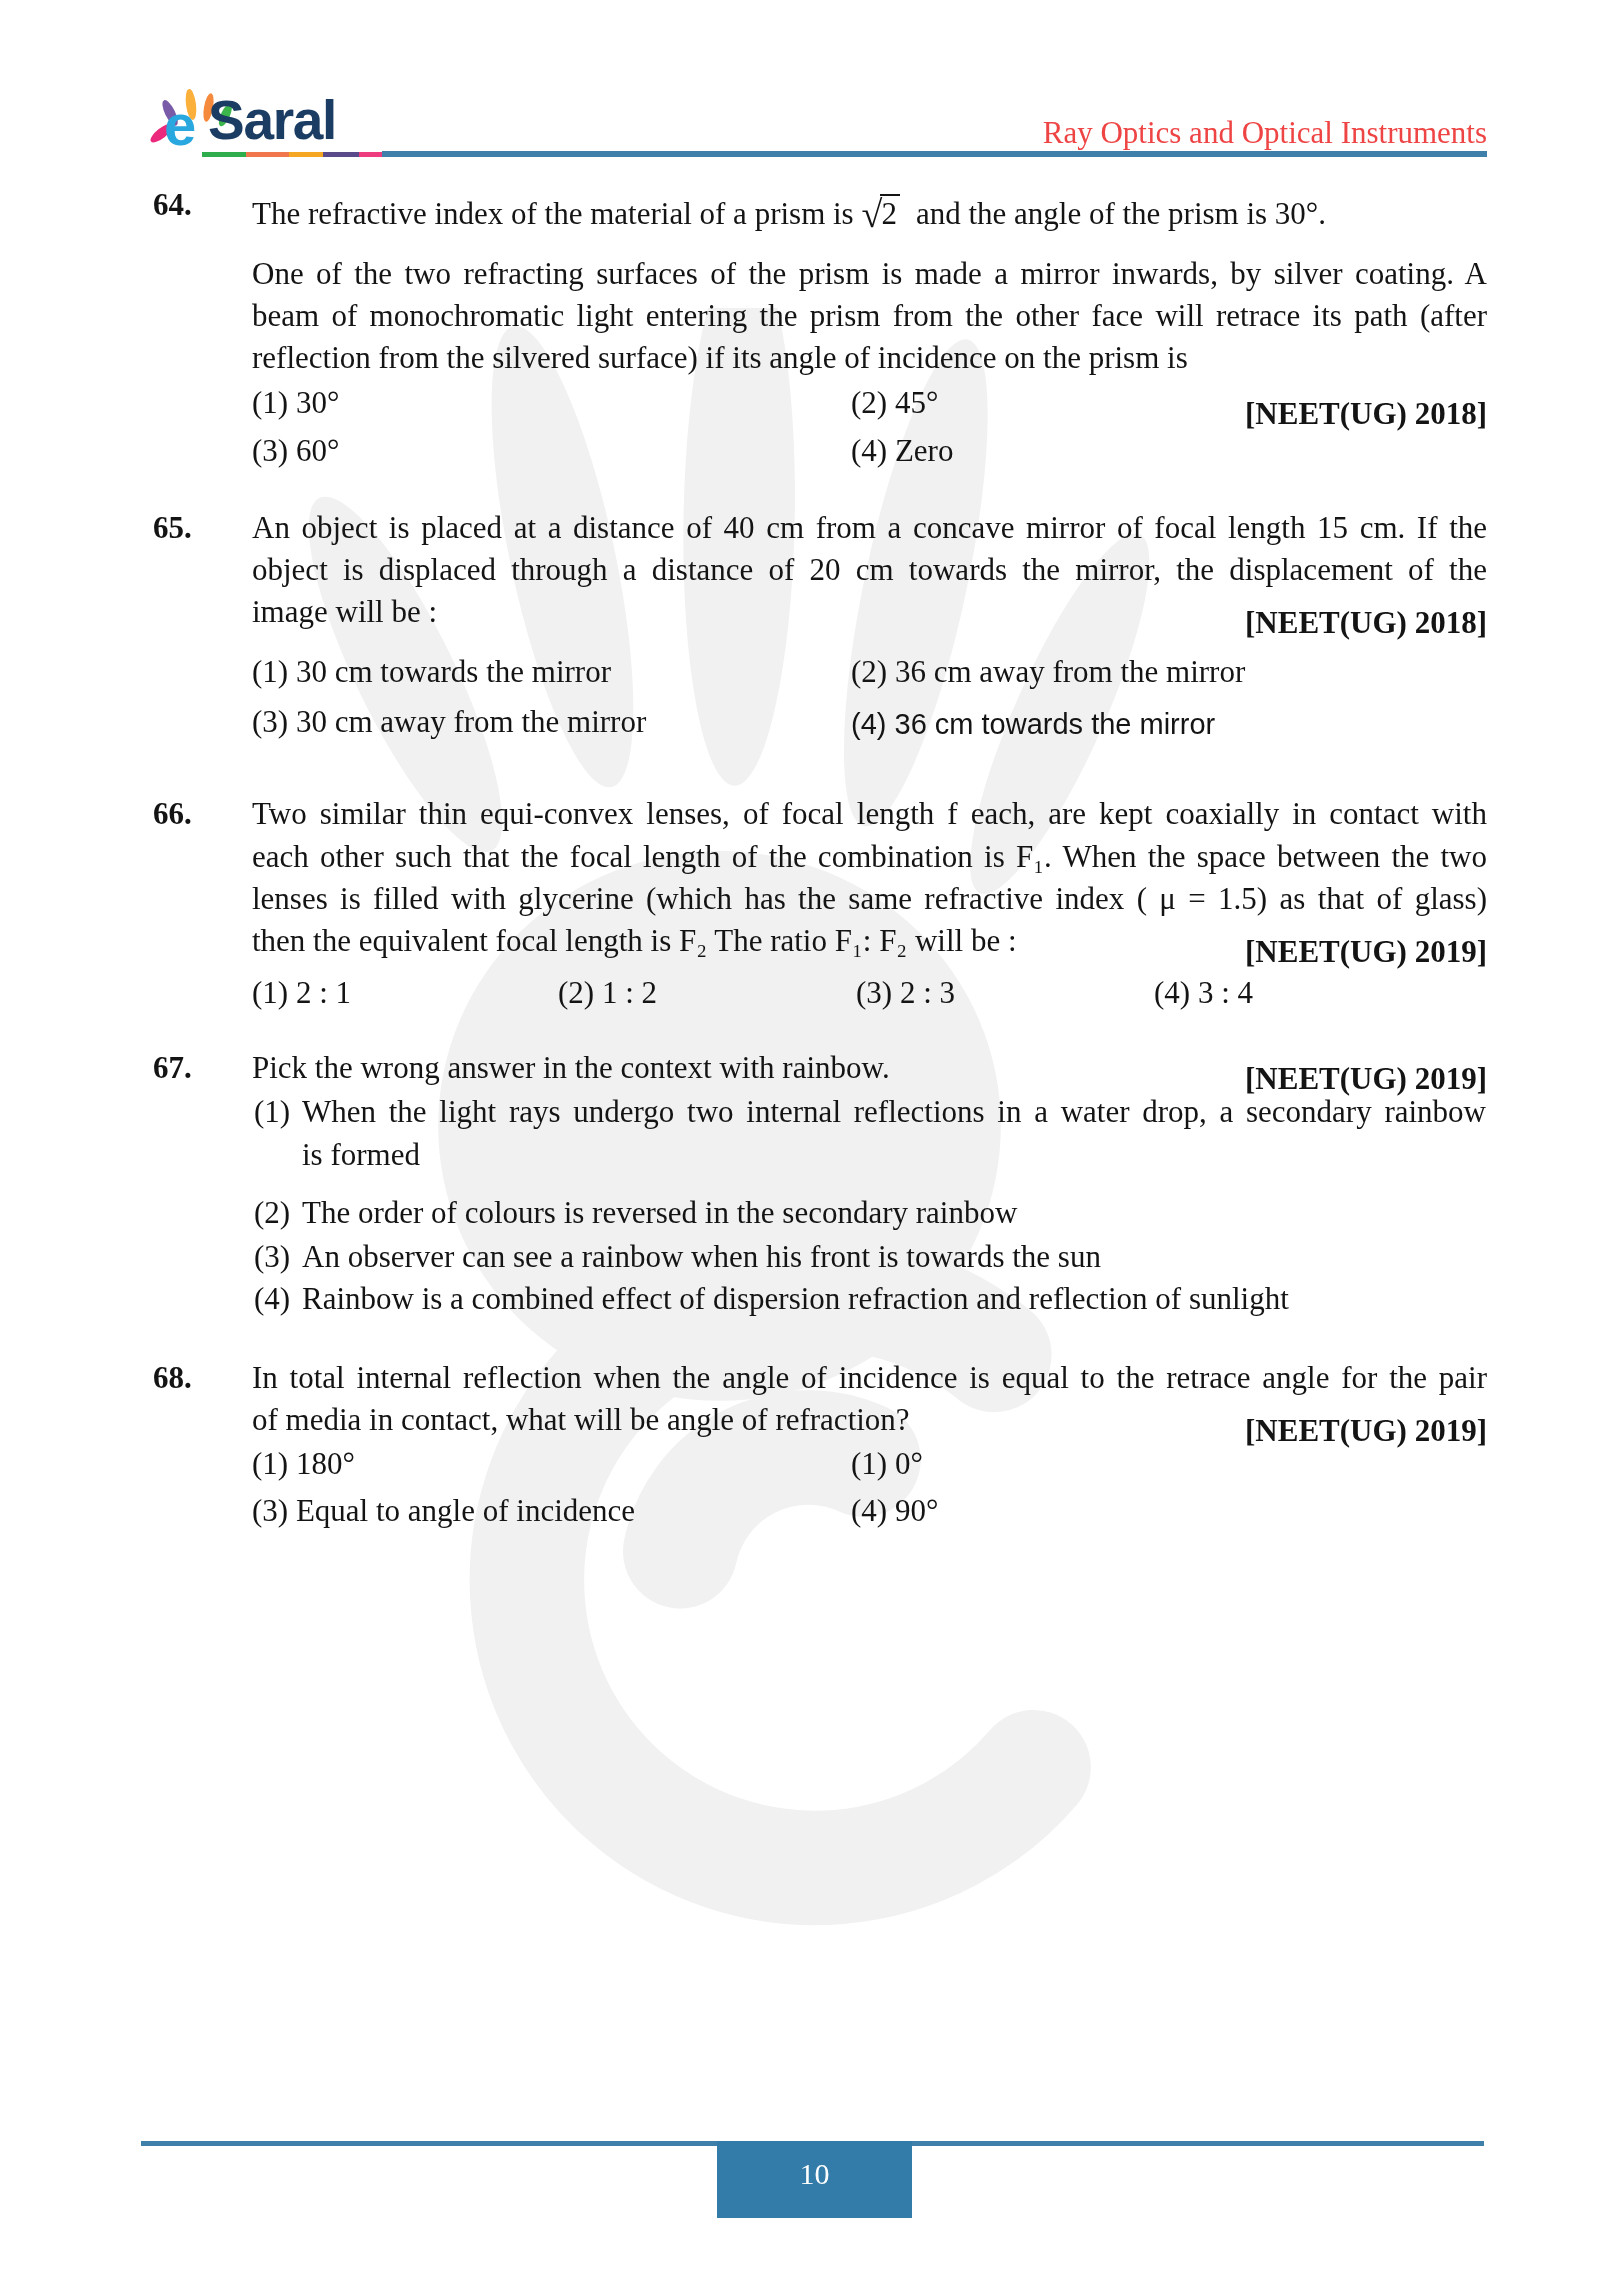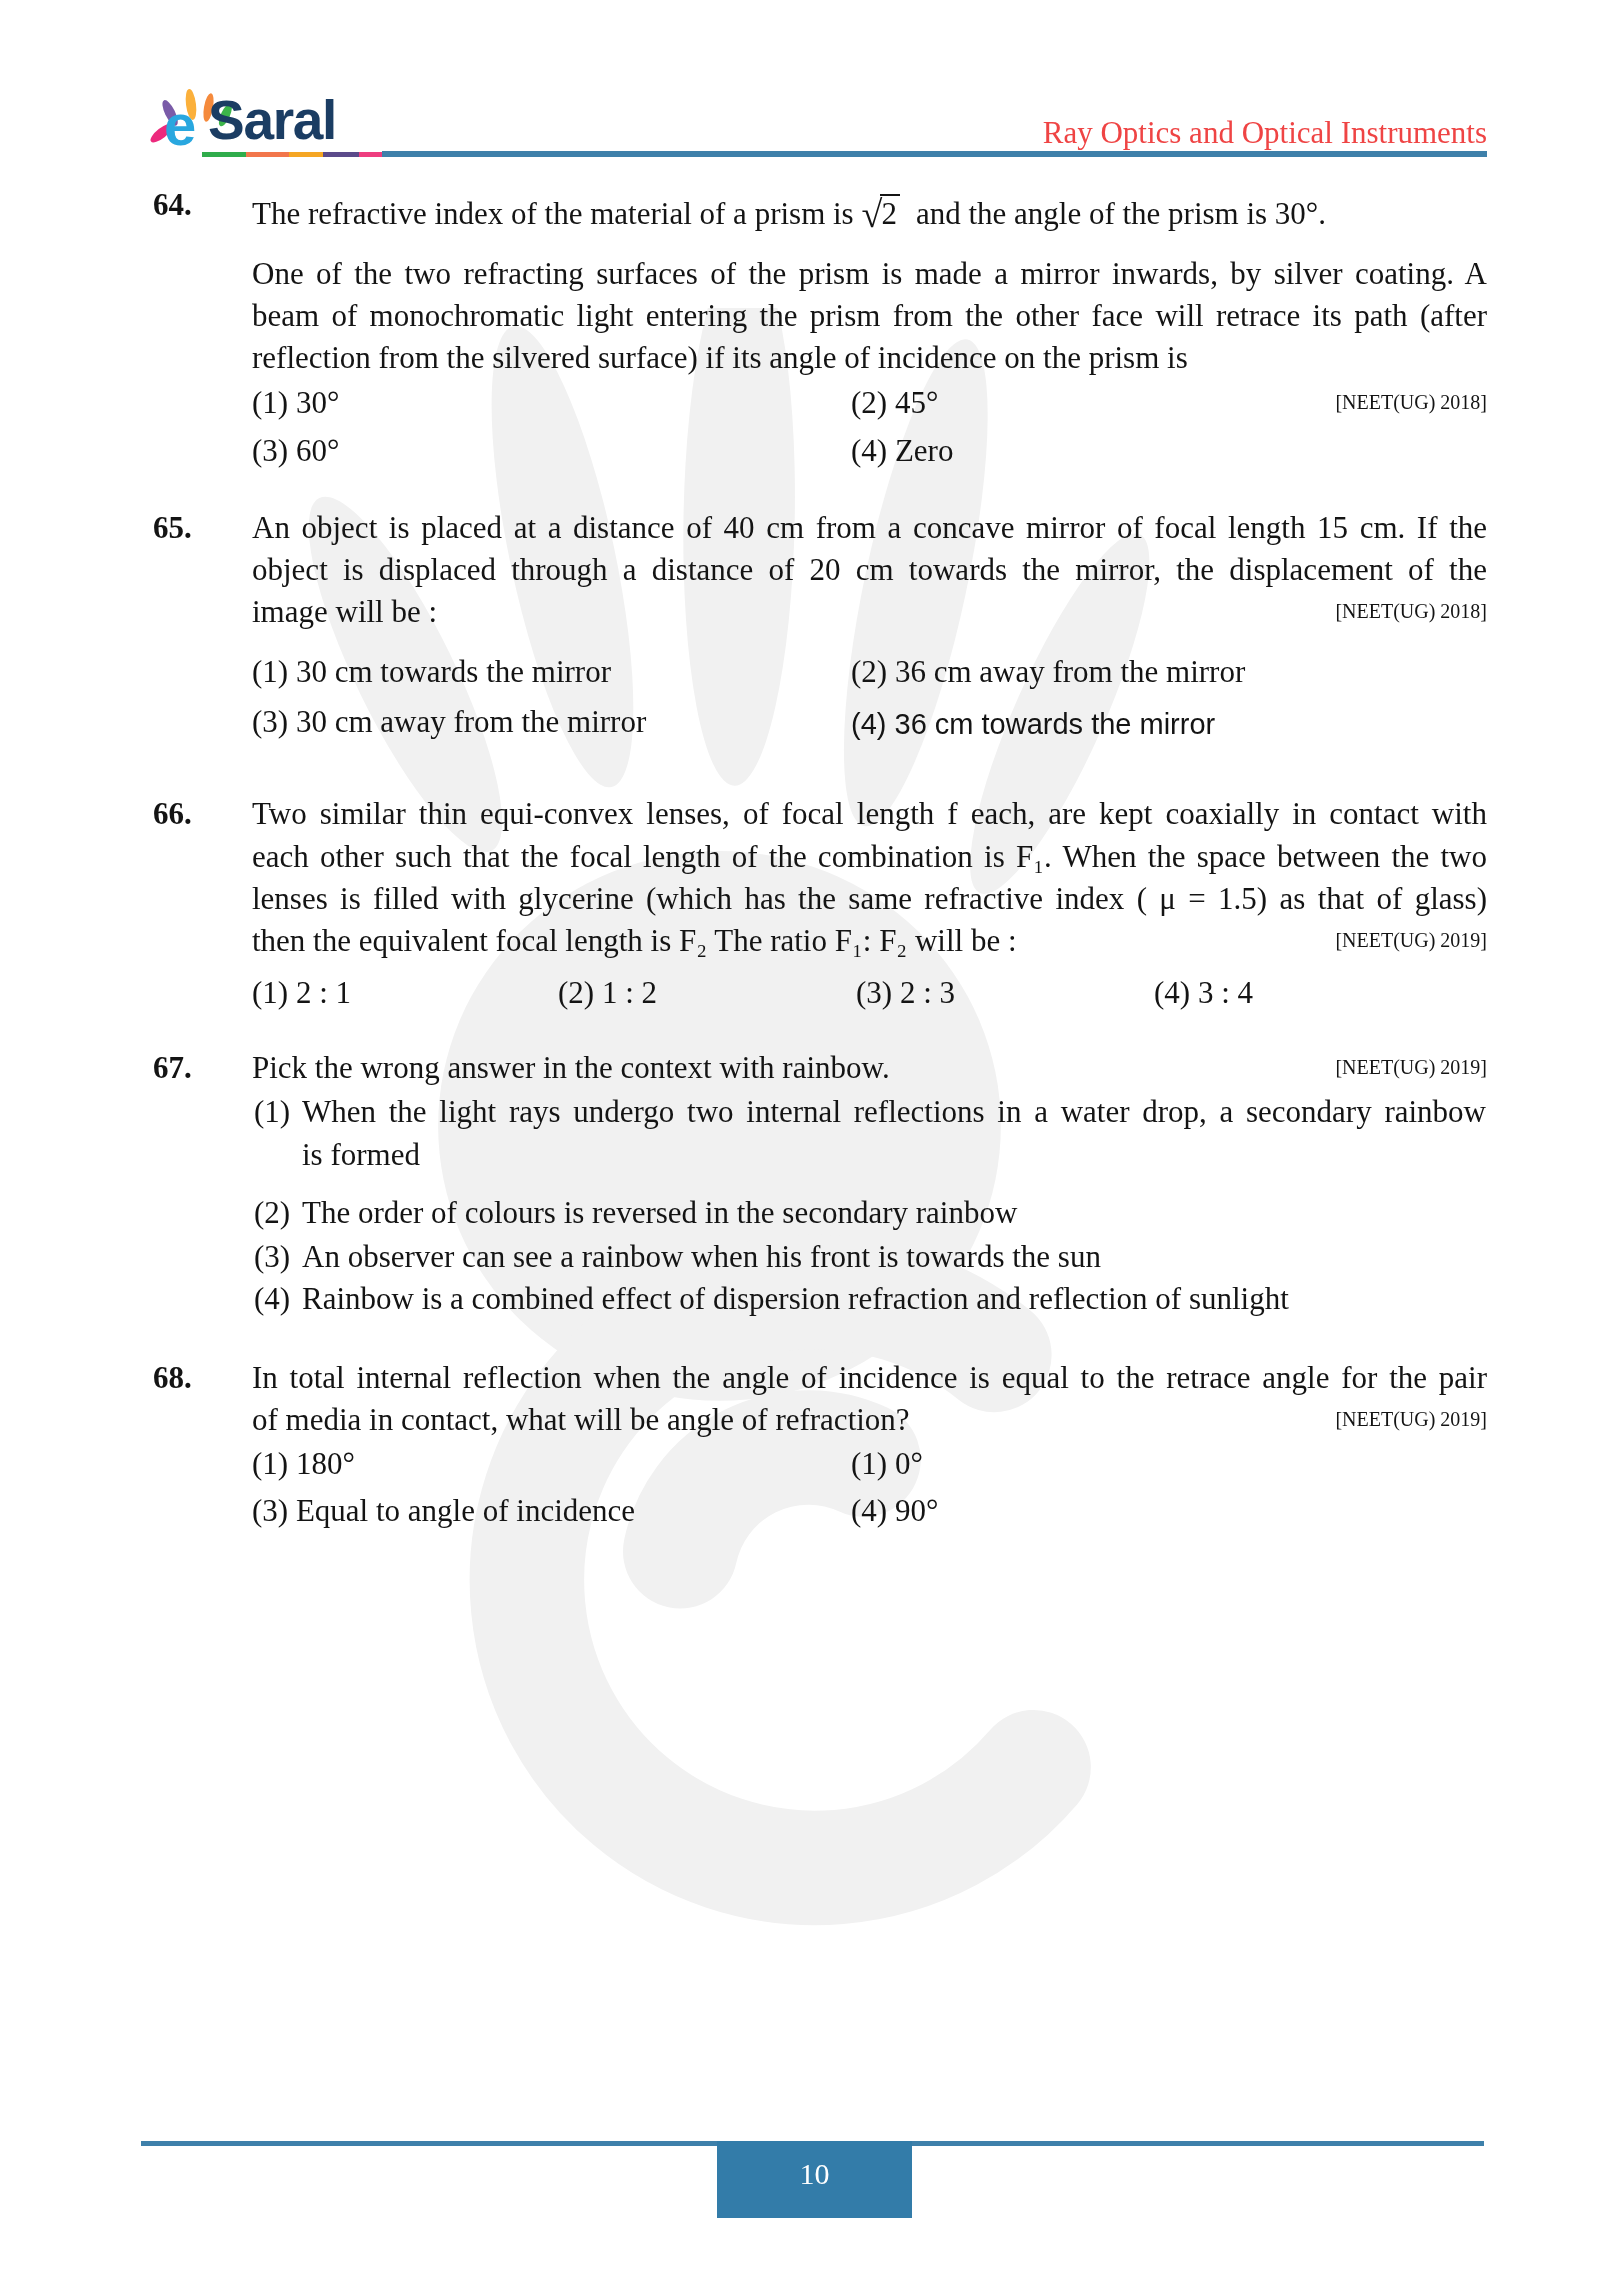--- a/index.html
+++ b/index.html
@@ -44,21 +44,21 @@
   .line{
     position:absolute;left:252px;
     font-size:31px;line-height:39px;white-space:pre;
   }
   .just{
     width:1235px;white-space:normal;
     text-align:justify;text-align-last:justify;
   }
   .tag{
     position:absolute;right:135px;
-    font-weight:normal;font-size:20px;line-height:39px;white-space:pre;
+    font-weight:bold;font-size:31px;line-height:39px;white-space:pre;margin-top:11px;
   }
   .sans-opt{
     font-family:"Liberation Sans","DejaVu Sans",sans-serif;
     font-size:29px;
   }
   .sqrt{font-size:38px;line-height:26px;position:relative;top:2.6px;}
   .radicand{
     display:inline-block;border-top:2.6px solid #141414;
     padding:1.3px 3.3px 0 1.3px;margin-left:-2px;line-height:33px;
   }

